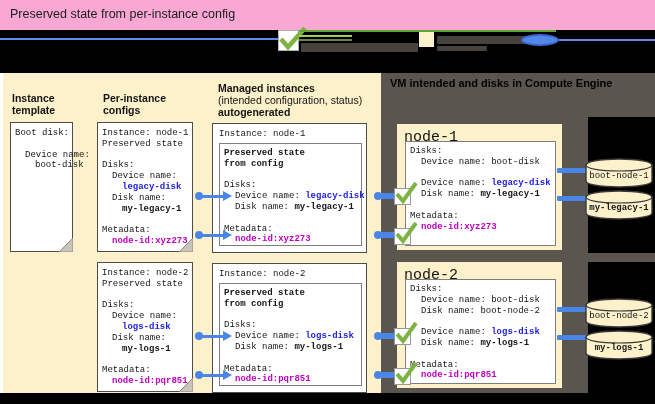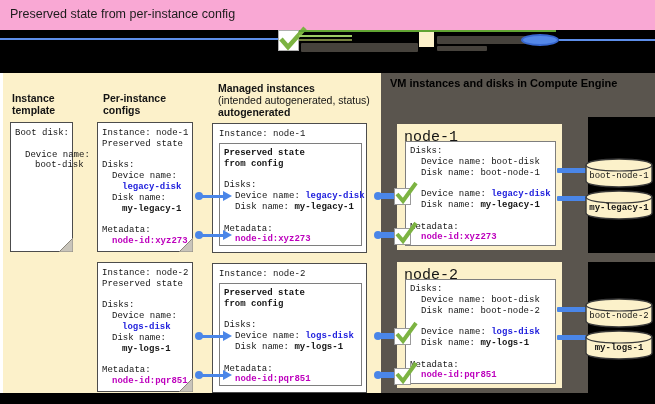--- a/index.html
+++ b/index.html
@@ -93,25 +93,25 @@
   <div class="abs beige-panel"></div>
   <div class="abs dark-panel"></div>
   <div class="abs black-zone" style="left:588px;top:117px;height:136px;"></div>
   <div class="abs black-zone" style="left:588px;top:262px;height:131px;"></div>
   <div class="abs bottom-bar"></div>
 
   <div class="abs col-hdr" style="left:12px;top:92px;width:70px;">Instance template</div>
   <div class="abs col-hdr" style="left:103px;top:92px;width:72px;">Per-instance configs</div>
   <div class="abs col-hdr" style="left:218px;top:82px;width:162px;">
     <div>Managed instances</div>
-    <div class="norm">(intended autogenerated, status)</div>
+    <div class="norm">(intended configuration, status)</div>
     <div>autogenerated</div>
   </div>
   <div class="abs vm-title" style="left:390px;top:77px;">
-    <div>VM instances and disks in Compute Engine</div>
+    <div>VM intended and disks in Compute Engine</div>
   </div>
 
   <div class="card" style="left:10px;top:122px;width:63px;height:130px;">
     <div class="pad" style="padding:5px 0;">
       <div class="ln">Boot disk:</div>
       <div class="sp"></div>
       <div class="ln i1">Device name:</div>
       <div class="ln i2">boot-disk</div>
     </div>
     <svg class="fold">
@@ -190,21 +190,20 @@
       </div>
     </div>
   </div>
 
   <div class="node-box" style="left:397px;top:124px;">
     <div class="node-hdr">node-1</div>
     <div class="inner-box" style="left:8px;top:17px;width:151px;height:105px;">
       <div style="padding:4px 0;">
         <div class="ln">Disks:</div>
         <div class="ln i05">Device name: boot-disk</div>
-        <div class="ln i05">Disk name: boot-node-1</div>
         <div class="sp"></div>
         <div class="ln i05"><span>Device name: </span><span class="blue">legacy-disk</span></div>
         <div class="ln i05"><span>Disk name: </span><span class="b">my-legacy-1</span></div>
         <div class="sp"></div>
         <div class="ln">Metadata:</div>
         <div class="ln i05 mag">node-id:xyz273</div>
       </div>
     </div>
   </div>
 

